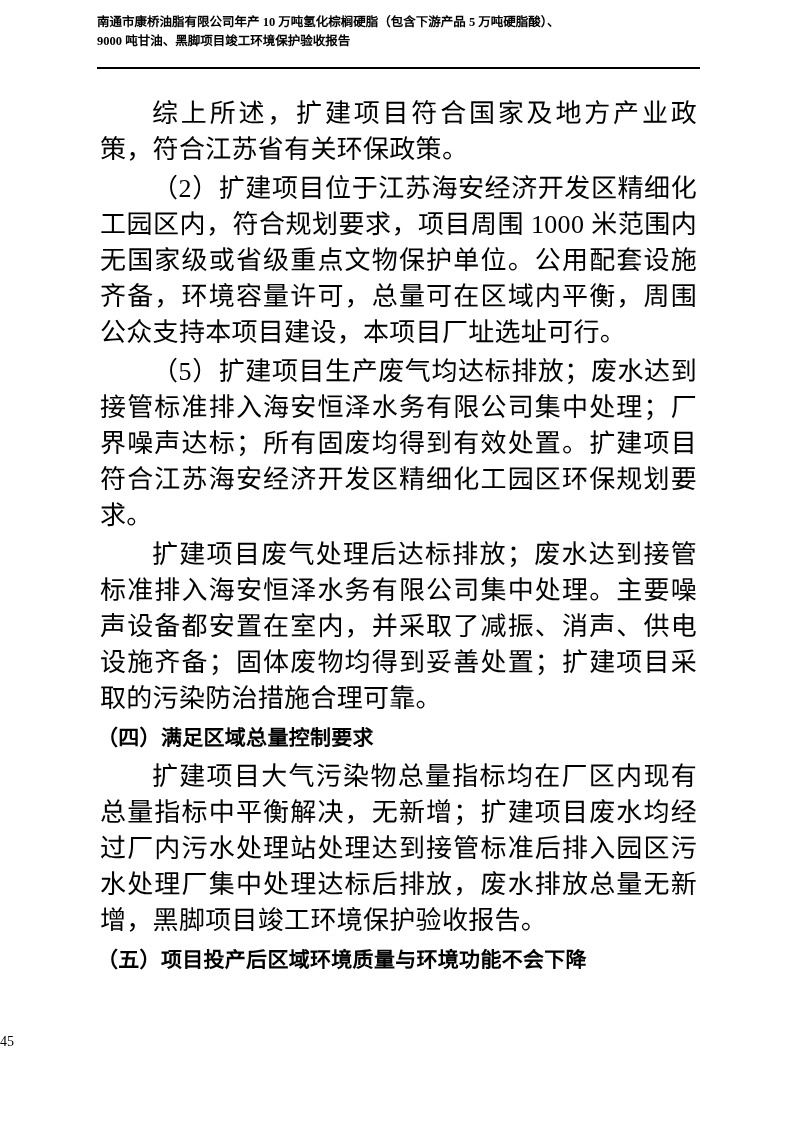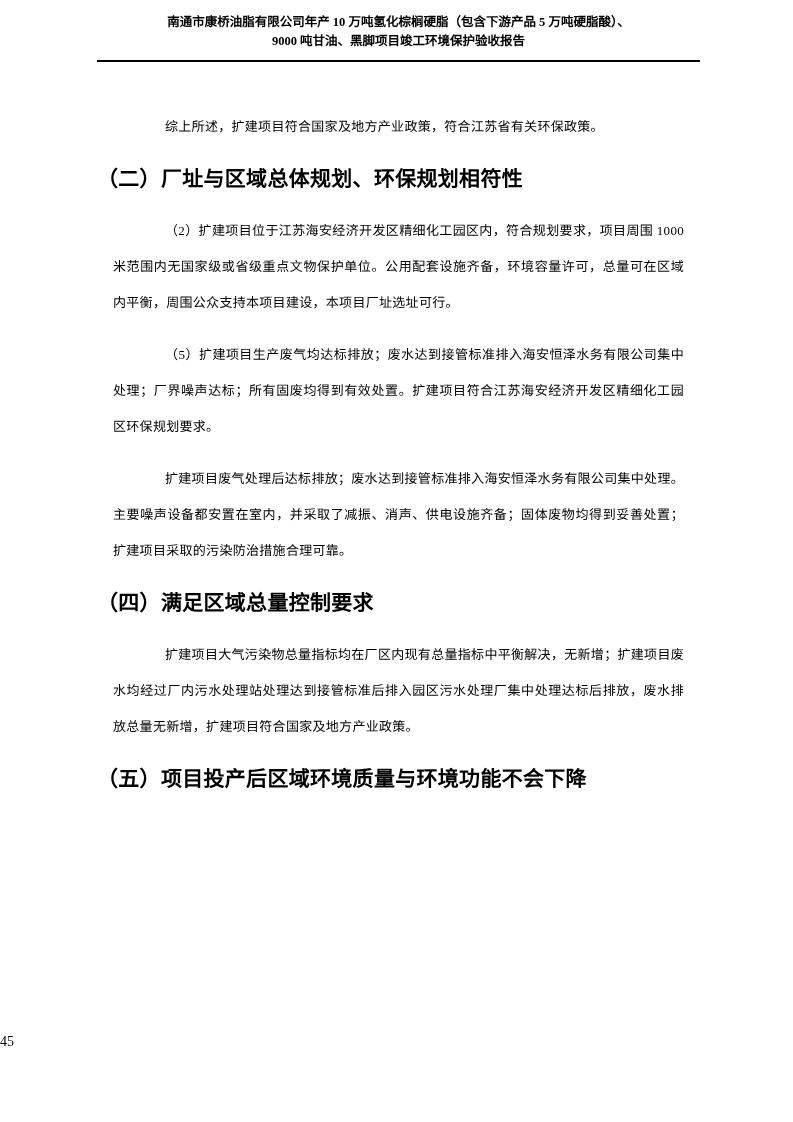--- a/index.html
+++ b/index.html
@@ -14,36 +14,36 @@
     background: #ffffff;
     color: #000000;
     font-family: "Liberation Serif", "DejaVu Serif", serif;
     overflow: hidden;
   }
   .doc-header {
     position: absolute;
     top: 13px;
     left: 97px;
     width: 603px;
-    text-align: center;
+    text-align: left;
     font-weight: bold;
     font-size: 12.5px;
     line-height: 19px;
     border-bottom: 2px solid #000000;
-    padding-bottom: 9px;
+    padding-bottom: 16px;
   }
   .content {
     position: absolute;
     top: 93px;
     left: 97px;
     width: 603px;
   }
   .para {
-    margin: 16px;
-    font-size: 13px;
+    margin: 3px;
+    font-size: 26px;
     line-height: 36px;
     text-align: justify;
     text-indent: 52px;
     letter-spacing: 0.3px;
   }
   .heading {
     margin: 2px 0 0 0;
     font-size: 21px;
     line-height: 36px;
     font-weight: bold;
@@ -69,26 +69,25 @@
 
 <div class="page">
 
   <header class="doc-header">
     <div>南通市康桥油脂有限公司年产 10 万吨氢化棕榈硬脂（包含下游产品 5 万吨硬脂酸）、</div>
     <div>9000 吨甘油、黑脚项目竣工环境保护验收报告</div>
   </header>
 
   <main class="content" id="doc-content">
       <p class="para">综上所述，扩建项目符合国家及地方产业政策，符合江苏省有关环保政策。</p>
-      <p class="heading">（二）厂址与区域总体规划、环保规划相符性</p>
       <p class="para">（2）扩建项目位于江苏海安经济开发区精细化工园区内，符合规划要求，项目周围 1000 米范围内无国家级或省级重点文物保护单位。公用配套设施齐备，环境容量许可，总量可在区域内平衡，周围公众支持本项目建设，本项目厂址选址可行。</p>
       <p class="para">（5）扩建项目生产废气均达标排放；废水达到接管标准排入海安恒泽水务有限公司集中处理；厂界噪声达标；所有固废均得到有效处置。扩建项目符合江苏海安经济开发区精细化工园区环保规划要求。</p>
       <p class="para">扩建项目废气处理后达标排放；废水达到接管标准排入海安恒泽水务有限公司集中处理。主要噪声设备都安置在室内，并采取了减振、消声、供电设施齐备；固体废物均得到妥善处置；扩建项目采取的污染防治措施合理可靠。</p>
       <p class="heading">（四）满足区域总量控制要求</p>
-      <p class="para">扩建项目大气污染物总量指标均在厂区内现有总量指标中平衡解决，无新增；扩建项目废水均经过厂内污水处理站处理达到接管标准后排入园区污水处理厂集中处理达标后排放，废水排放总量无新增，扩建项目符合国家及地方产业政策。</p>
+      <p class="para">扩建项目大气污染物总量指标均在厂区内现有总量指标中平衡解决，无新增；扩建项目废水均经过厂内污水处理站处理达到接管标准后排入园区污水处理厂集中处理达标后排放，废水排放总量无新增，黑脚项目竣工环境保护验收报告。</p>
       <p class="heading">（五）项目投产后区域环境质量与环境功能不会下降</p>
     </main>
 
   <footer class="footer">
     <span>45</span>
   </footer>
 
 </div>
 
 </body></html>

